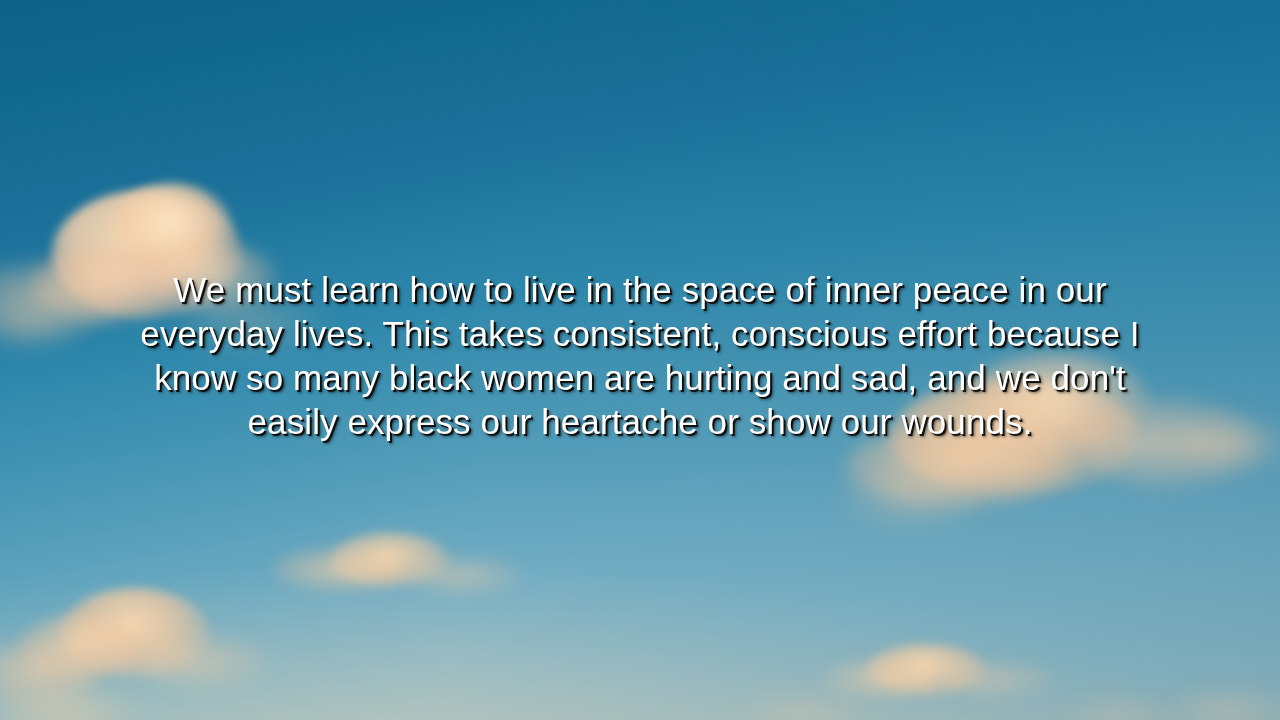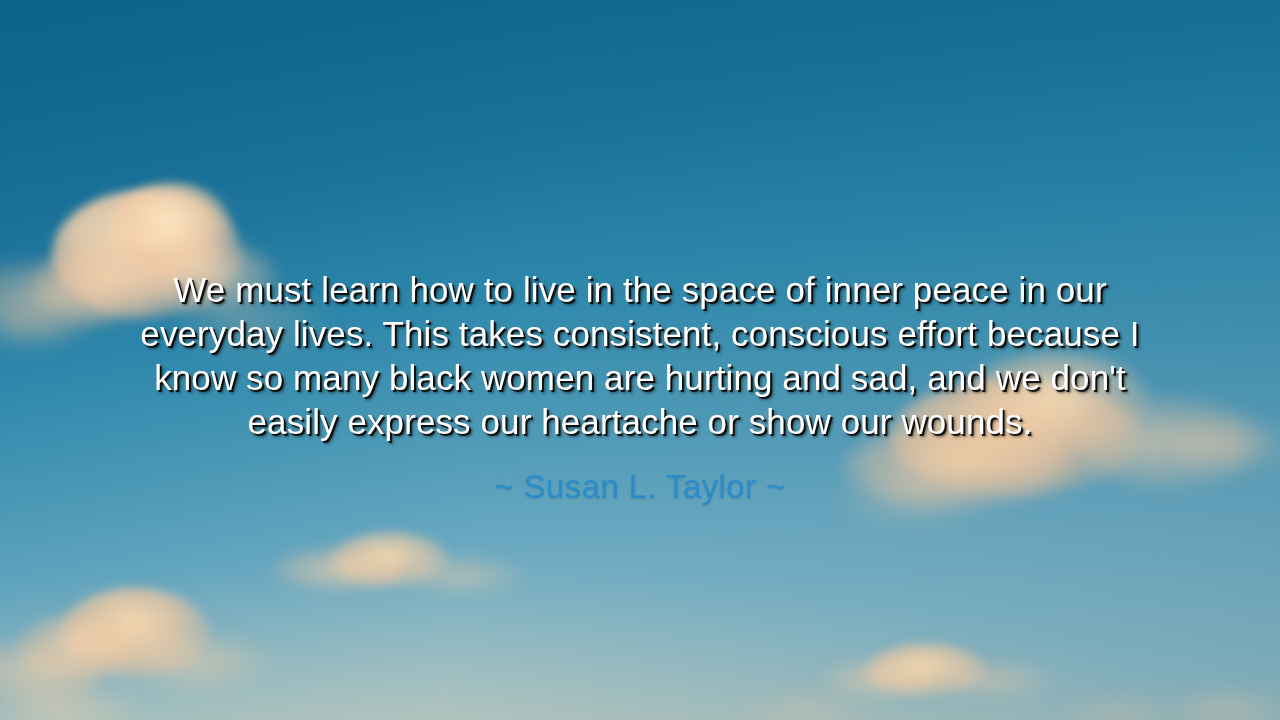--- a/index.html
+++ b/index.html
@@ -233,16 +233,15 @@
   <div class="cloud c-bc-a"></div>
   <div class="cloud c-bc-b"></div>
   <div class="cloud c-bc-c"></div>
 
   <div class="cloud c-br-a"></div>
   <div class="cloud c-br-b"></div>
   <div class="cloud c-mr-a"></div>
 
   <div class="overlay">
     <div class="quote-text">We must learn how to live in the space of inner peace in our everyday lives. This takes consistent, conscious effort because I know so many black women are hurting and sad, and we don't easily express our heartache or show our wounds.</div>
-    <div class="quote-author">~ Susan L. Taylor ~</div>
   </div>
 
 </div>
 
 </body></html>

